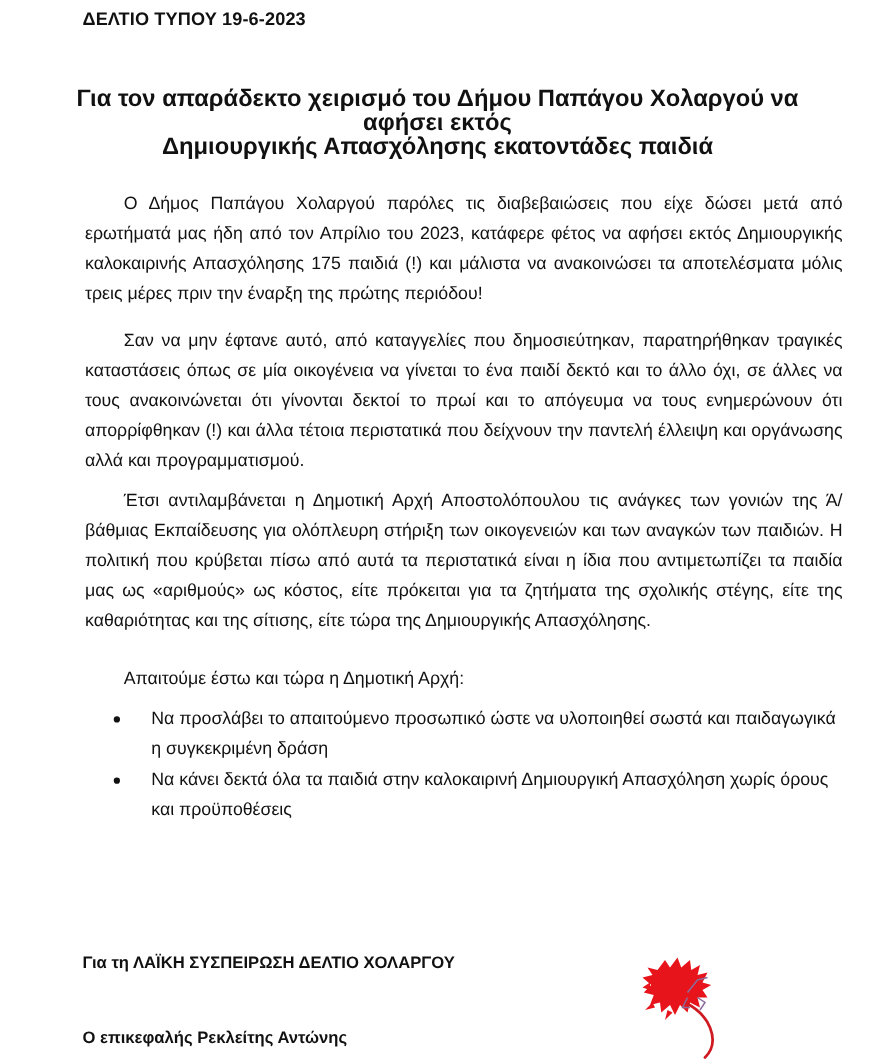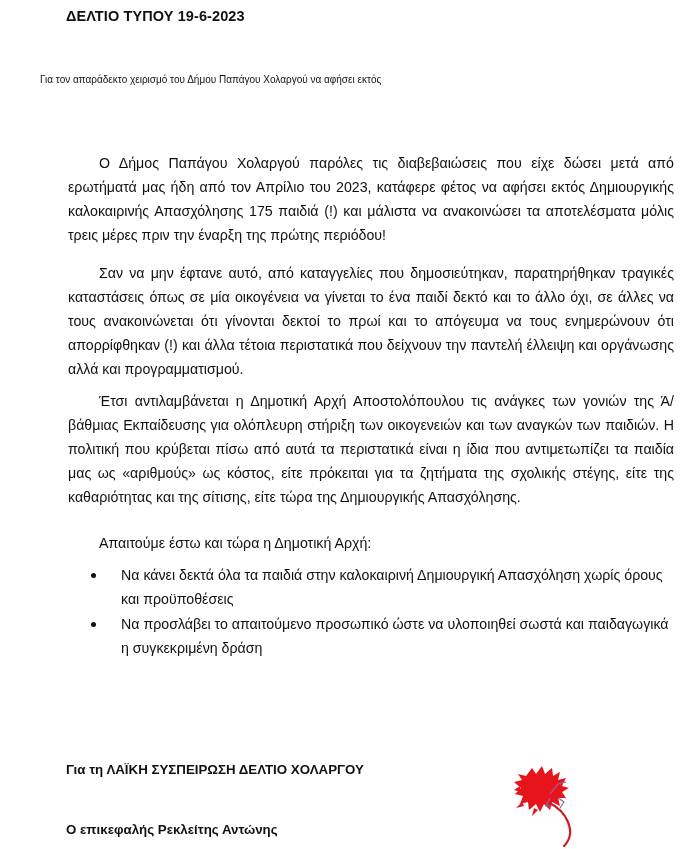--- a/index.html
+++ b/index.html
@@ -6,21 +6,21 @@
   body {
     width: 700px; height: 849px; position: relative; overflow: hidden;
     font-family: "Liberation Sans", sans-serif; color: #111111;
   }
   .header-title {
     position: absolute; left: 66px; top: 8px;
     font-weight: bold; font-size: 14.5px; letter-spacing: 0.1px;
   }
   .headline {
     position: absolute; left: 40px; top: 70px; width: 620px;
-    text-align: left; font-weight: normal; font-size: 10px; line-height: 19px;
+    text-align: center; font-weight: bold; font-size: 19px; line-height: 19px;
   }
   .body-text {
     position: absolute; left: 68px; width: 606px;
     font-size: 14.2px; line-height: 24px; text-align: justify;
     text-indent: 31px;
   }
   .p1 { top: 151px; }
   .p2 { top: 261px; }
   .p3 { top: 389px; }
   .p4 { top: 531px; text-indent: 0; left: 99px; width: 570px; }
@@ -44,30 +44,31 @@
   }
   .logo { position: absolute; left: 512px; top: 762px; width: 78px; height: 86px; }
 </style>
 </head>
 <body>
 
 <div class="header-title">ΔΕΛΤΙΟ ΤΥΠΟΥ 19-6-2023</div>
 
 <div class="headline">
   <div>Για τον απαράδεκτο χειρισμό του Δήμου Παπάγου Χολαργού να αφήσει εκτός</div>
+  <div>Δημιουργικής Απασχόλησης εκατοντάδες παιδιά</div>
 </div>
 
 <div class="body-text p1">Ο Δήμος Παπάγου Χολαργού παρόλες τις διαβεβαιώσεις που είχε δώσει μετά από ερωτήματά μας ήδη από τον Απρίλιο του 2023, κατάφερε φέτος να αφήσει εκτός Δημιουργικής καλοκαιρινής Απασχόλησης 175 παιδιά (!) και μάλιστα να ανακοινώσει τα αποτελέσματα μόλις τρεις μέρες πριν την έναρξη της πρώτης περιόδου!</div>
 <div class="body-text p2">Σαν να μην έφτανε αυτό, από καταγγελίες που δημοσιεύτηκαν, παρατηρήθηκαν τραγικές καταστάσεις όπως σε μία οικογένεια να γίνεται το ένα παιδί δεκτό και το άλλο όχι, σε άλλες να τους ανακοινώνεται ότι γίνονται δεκτοί το πρωί και το απόγευμα να τους ενημερώνουν ότι απορρίφθηκαν (!) και άλλα τέτοια περιστατικά που δείχνουν την παντελή έλλειψη και οργάνωσης αλλά και προγραμματισμού.</div>
 <div class="body-text p3">Έτσι αντιλαμβάνεται η Δημοτική Αρχή Αποστολόπουλου τις ανάγκες των γονιών της Ά/ βάθμιας Εκπαίδευσης για ολόπλευρη στήριξη των οικογενειών και των αναγκών των παιδιών. Η πολιτική που κρύβεται πίσω από αυτά τα περιστατικά είναι η ίδια που αντιμετωπίζει τα παιδία μας ως «αριθμούς» ως κόστος, είτε πρόκειται για τα ζητήματα της σχολικής στέγης, είτε της καθαριότητας και της σίτισης, είτε τώρα της Δημιουργικής Απασχόλησης.</div>
 <div class="body-text p4">Απαιτούμε έστω και τώρα η Δημοτική Αρχή:</div>
 
 <ul class="bullets">
+  <li><span class="dot"></span><span>Να προσλάβει το απαιτούμενο προσωπικό ώστε να υλοποιηθεί σωστά και παιδαγωγικά η συγκεκριμένη δράση</span></li>
   <li><span class="dot"></span><span>Να κάνει δεκτά όλα τα παιδιά στην καλοκαιρινή Δημιουργική Απασχόληση χωρίς όρους και προϋποθέσεις</span></li>
-  <li><span class="dot"></span><span>Να προσλάβει το απαιτούμενο προσωπικό ώστε να υλοποιηθεί σωστά και παιδαγωγικά η συγκεκριμένη δράση</span></li>
 </ul>
 
 <div class="sig1">Για τη ΛΑΪΚΗ ΣΥΣΠΕΙΡΩΣΗ ΔΕΛΤΙΟ ΧΟΛΑΡΓΟΥ</div>
 <div class="sig2">Ο επικεφαλής Ρεκλείτης Αντώνης</div>
 
 <svg class="logo" viewBox="0 0 78 86">
   <g fill="#e8141b">
     <path d="M14 14 L20 6 L24 12 L30 4 L33 12 L40 6 L41 14 L48 10 L46 18 L54 16 L50 24 L57 26 L50 30 L54 36 L46 36 L48 44 L40 40 L38 48 L32 42 L28 50 L24 42 L17 48 L16 40 L8 42 L11 34 L3 32 L9 26 L2 20 L10 18 L6 12 Z"></path>
     <path d="M8 24 L2 28 L8 30 Z M10 40 L4 46 L12 44 Z M22 46 L20 54 L26 48 Z"></path>
   </g>

